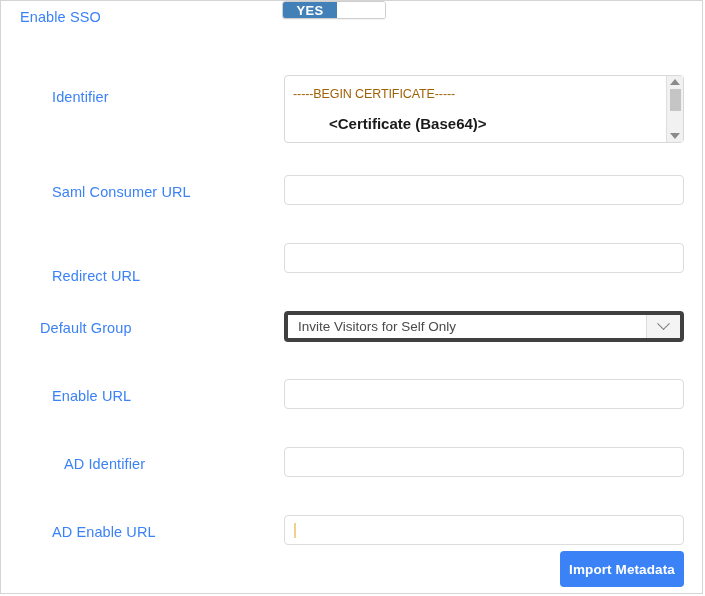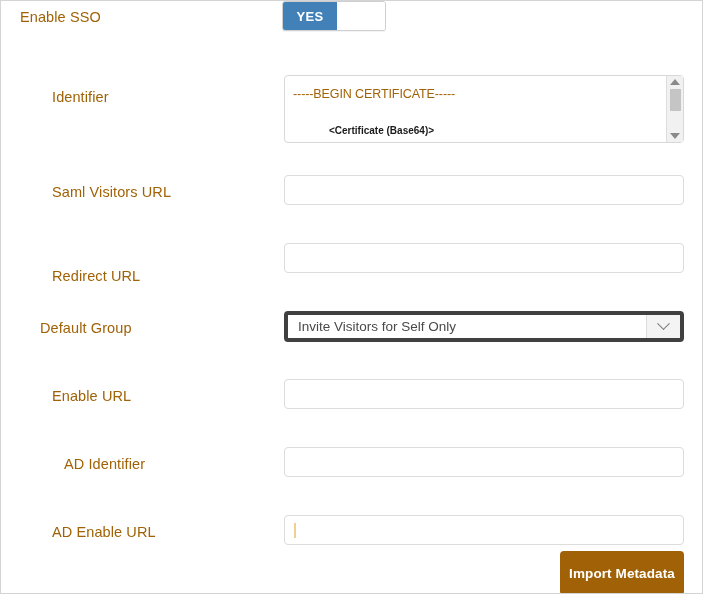--- a/index.html
+++ b/index.html
@@ -23,34 +23,34 @@
 
   
   .row {
     position: absolute;
     left: 0;
     width: 703px;
     height: 0;
   }
   .label {
     position: absolute;
-    color: #a16207;
+    color: #3b82f6;
     font-size: 14.5px;
     font-family: "Liberation Sans", sans-serif;
     white-space: nowrap;
     letter-spacing: 0.1px;
   }
 
   
   .toggle {
     position: absolute;
     left: 281px;
     top: 0px;
     width: 104px;
-    height: 30px;
+    height: 18px;
     border: 1px solid #cfcfcf;
     border-radius: 3px;
     background: #ffffff;
     box-sizing: border-box;
     display: flex;
     overflow: hidden;
     box-shadow: 0 1px 1px rgba(0,0,0,0.05);
   }
   .toggle .on {
     flex: 0 0 54px;
@@ -89,26 +89,26 @@
   }
   .cert-line1 {
     font-family: "Liberation Sans", sans-serif;
     font-size: 12.5px;
     color: #a16207;
     white-space: nowrap;
     letter-spacing: -0.1px;
   }
   .cert-line2 {
     font-family: "Liberation Sans", sans-serif;
-    font-size: 10px;
+    font-size: 15px;
     font-weight: bold;
     color: #1a1a1a;
     white-space: nowrap;
     padding-left: 36px;
-    margin-top: 21px;
+    margin-top: 10px;
   }
   .cert-scroll {
     flex: 0 0 17px;
     background: #f1f1f1;
     border-left: 1px solid #dedede;
     display: flex;
     flex-direction: column;
     align-items: center;
     justify-content: space-between;
     padding: 3px 0;
@@ -194,22 +194,22 @@
     border-bottom: 1.6px solid #7d7d7d;
     transform: rotate(45deg) translate(-2px,-2px);
   }
 
   
   .btn-primary {
     position: absolute;
     left: 559px;
     top: 550px;
     width: 124px;
-    height: 44px;
-    background: #a16207;
+    height: 36px;
+    background: #3b82f6;
     color: #ffffff;
     border: none;
     border-radius: 4px;
     font-family: "Liberation Sans", sans-serif;
     font-size: 13.5px;
     font-weight: bold;
     letter-spacing: 0.1px;
     cursor: pointer;
   }
 </style>
@@ -232,21 +232,21 @@
       <div class="cert-line1">-----BEGIN CERTIFICATE-----</div>
       <div class="cert-line2">&lt;Certificate (Base64)&gt;</div>
     </div>
     <div class="cert-scroll">
       <div class="sb-arrow sb-up"></div>
       <div class="sb-thumb"></div>
       <div class="sb-arrow sb-down"></div>
     </div>
   </div>
 
-  <div class="label" style="left:51px; top:183px">Saml Visitors URL</div>
+  <div class="label" style="left:51px; top:183px">Saml Consumer URL</div>
   <input class="field" style="top: 174px;" type="text" placeholder="">
 
   <div class="label" style="left:51px; top:267px">Redirect URL</div>
   <input class="field" style="top: 242px;" type="text" placeholder="">
 
   <div class="label" style="left:39px; top:319px">Default Group</div>
   <div class="select-wrap">
     <div class="select-value">Invite Visitors for Self Only</div>
     <div class="select-btn">
       <span class="chev"></span>

